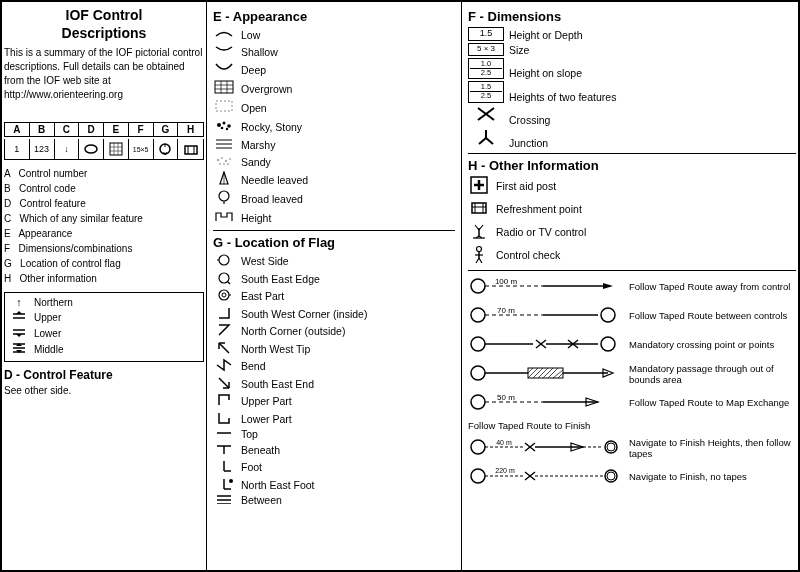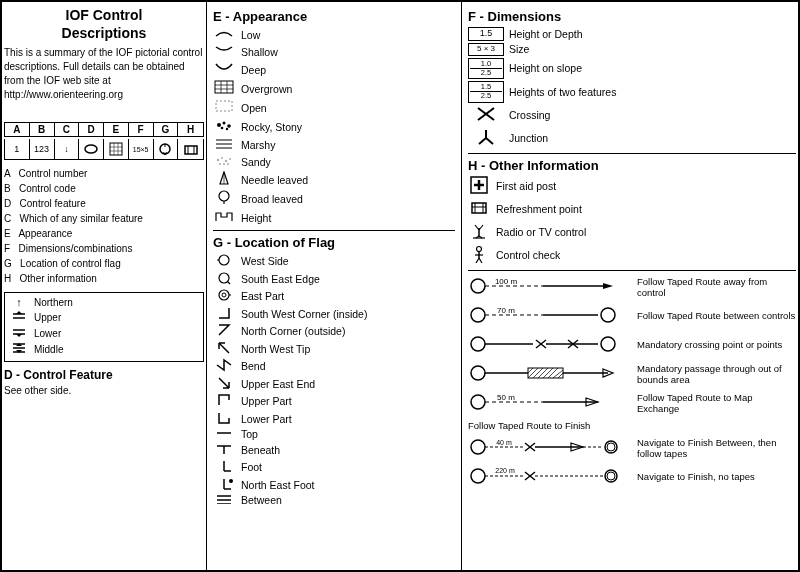--- a/index.html
+++ b/index.html
@@ -137,21 +137,21 @@
     .g-icon {
       width: 22px;
       text-align: center;
       margin-right: 6px;
       flex-shrink: 0;
       font-size: 11px;
     }
     
     .f-item {
       display: flex;
-      align-items: center;
+      align-items: flex-end;
       margin-bottom: 2px;
       font-size: 10.5px;
     }
     .f-icon {
       width: 36px;
       text-align: center;
       margin-right: 5px;
       flex-shrink: 0;
       font-size: 9px;
       border: 1px solid #000;
@@ -178,21 +178,20 @@
       margin-right: 6px;
       font-size: 13px;
       flex-shrink: 0;
     }
     
     .route-item {
       display: flex;
       align-items: center;
       margin-bottom: 5px;
       font-size: 9.5px;
-      gap: 8px;
     }
     .route-diagram {
       flex-shrink: 0;
       margin-right: 6px;
     }
     .route-label {
       font-size: 9.5px;
     }
     .divider { border-top: 1px solid #000; margin: 4px 0; }
     svg text { font-family: Arial, sans-serif; }
@@ -482,21 +481,21 @@
       <span>Bend</span>
     </div>
     <div class="g-item">
       <span class="g-icon">
         <svg width="18" height="14">
           <line x1="4" y1="2" x2="14" y2="12" stroke="#000" stroke-width="1.5"></line>
           <line x1="14" y1="12" x2="8" y2="12" stroke="#000" stroke-width="1.5"></line>
           <line x1="14" y1="12" x2="14" y2="6" stroke="#000" stroke-width="1.5"></line>
         </svg>
       </span>
-      <span>Upper East End</span>
+      <span>South East End</span>
     </div>
     <div class="g-item">
       <span class="g-icon">
         <svg width="18" height="14">
           <path d="M4 12 L4 2 L14 2 L14 7" fill="none" stroke="#000" stroke-width="1.5"></path>
         </svg>
       </span>
       <span>Upper Part</span>
     </div>
     <div class="g-item">
@@ -754,21 +753,21 @@
           <line x1="57" y1="7" x2="67" y2="15" stroke="#000" stroke-width="1.5"></line>
           <line x1="67" y1="7" x2="57" y2="15" stroke="#000" stroke-width="1.5"></line>
           <line x1="67" y1="11" x2="115" y2="11" stroke="#000" stroke-width="1.5"></line>
 
           <polygon points="103,7 115,11 103,15" fill="none" stroke="#000" stroke-width="1.2"></polygon>
           <line x1="115" y1="11" x2="135" y2="11" stroke="#000" stroke-width="1" stroke-dasharray="3,2"></line>
           <circle cx="143" cy="11" r="6" fill="none" stroke="#000" stroke-width="1.5"></circle>
           <circle cx="143" cy="11" r="4" fill="none" stroke="#000" stroke-width="1"></circle>
         </svg>
       </div>
-      <div class="route-label">Navigate to Finish Between, then follow tapes</div>
+      <div class="route-label">Navigate to Finish Heights, then follow tapes</div>
     </div>
 
     <div class="route-item">
       <div class="route-diagram">
         <svg width="155" height="22">
           <circle cx="10" cy="11" r="7" fill="none" stroke="#000" stroke-width="1.5"></circle>
 
           <line x1="57" y1="7" x2="67" y2="15" stroke="#000" stroke-width="1.5"></line>
           <line x1="67" y1="7" x2="57" y2="15" stroke="#000" stroke-width="1.5"></line>
           <line x1="17" y1="11" x2="57" y2="11" stroke="#000" stroke-width="1" stroke-dasharray="3,2"></line>

